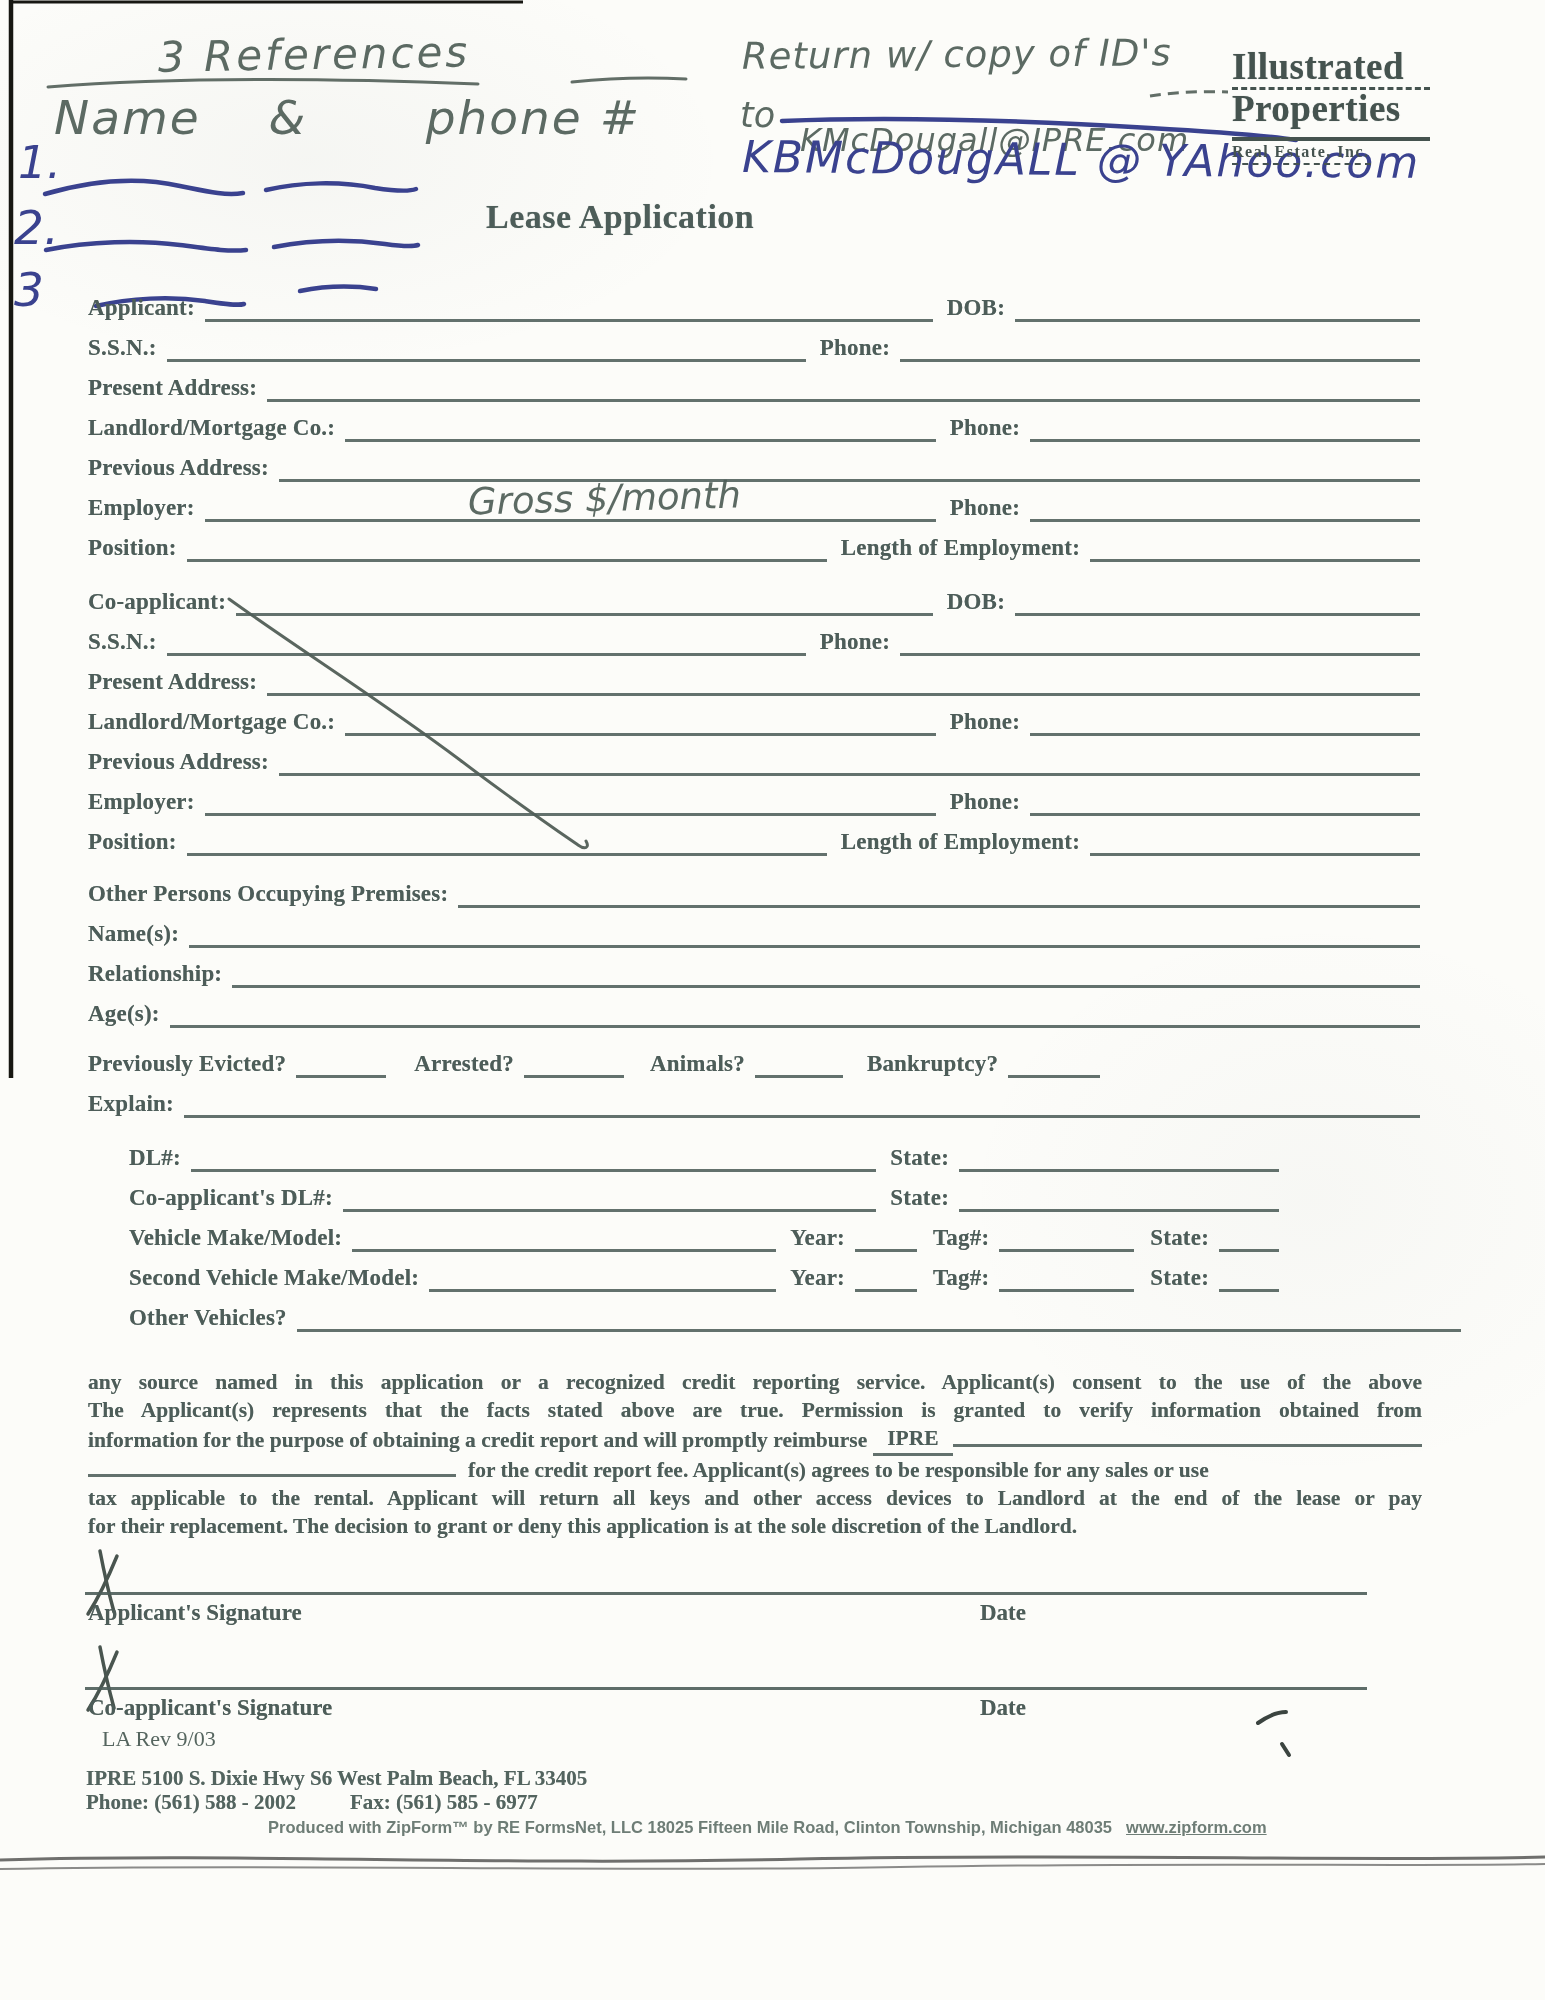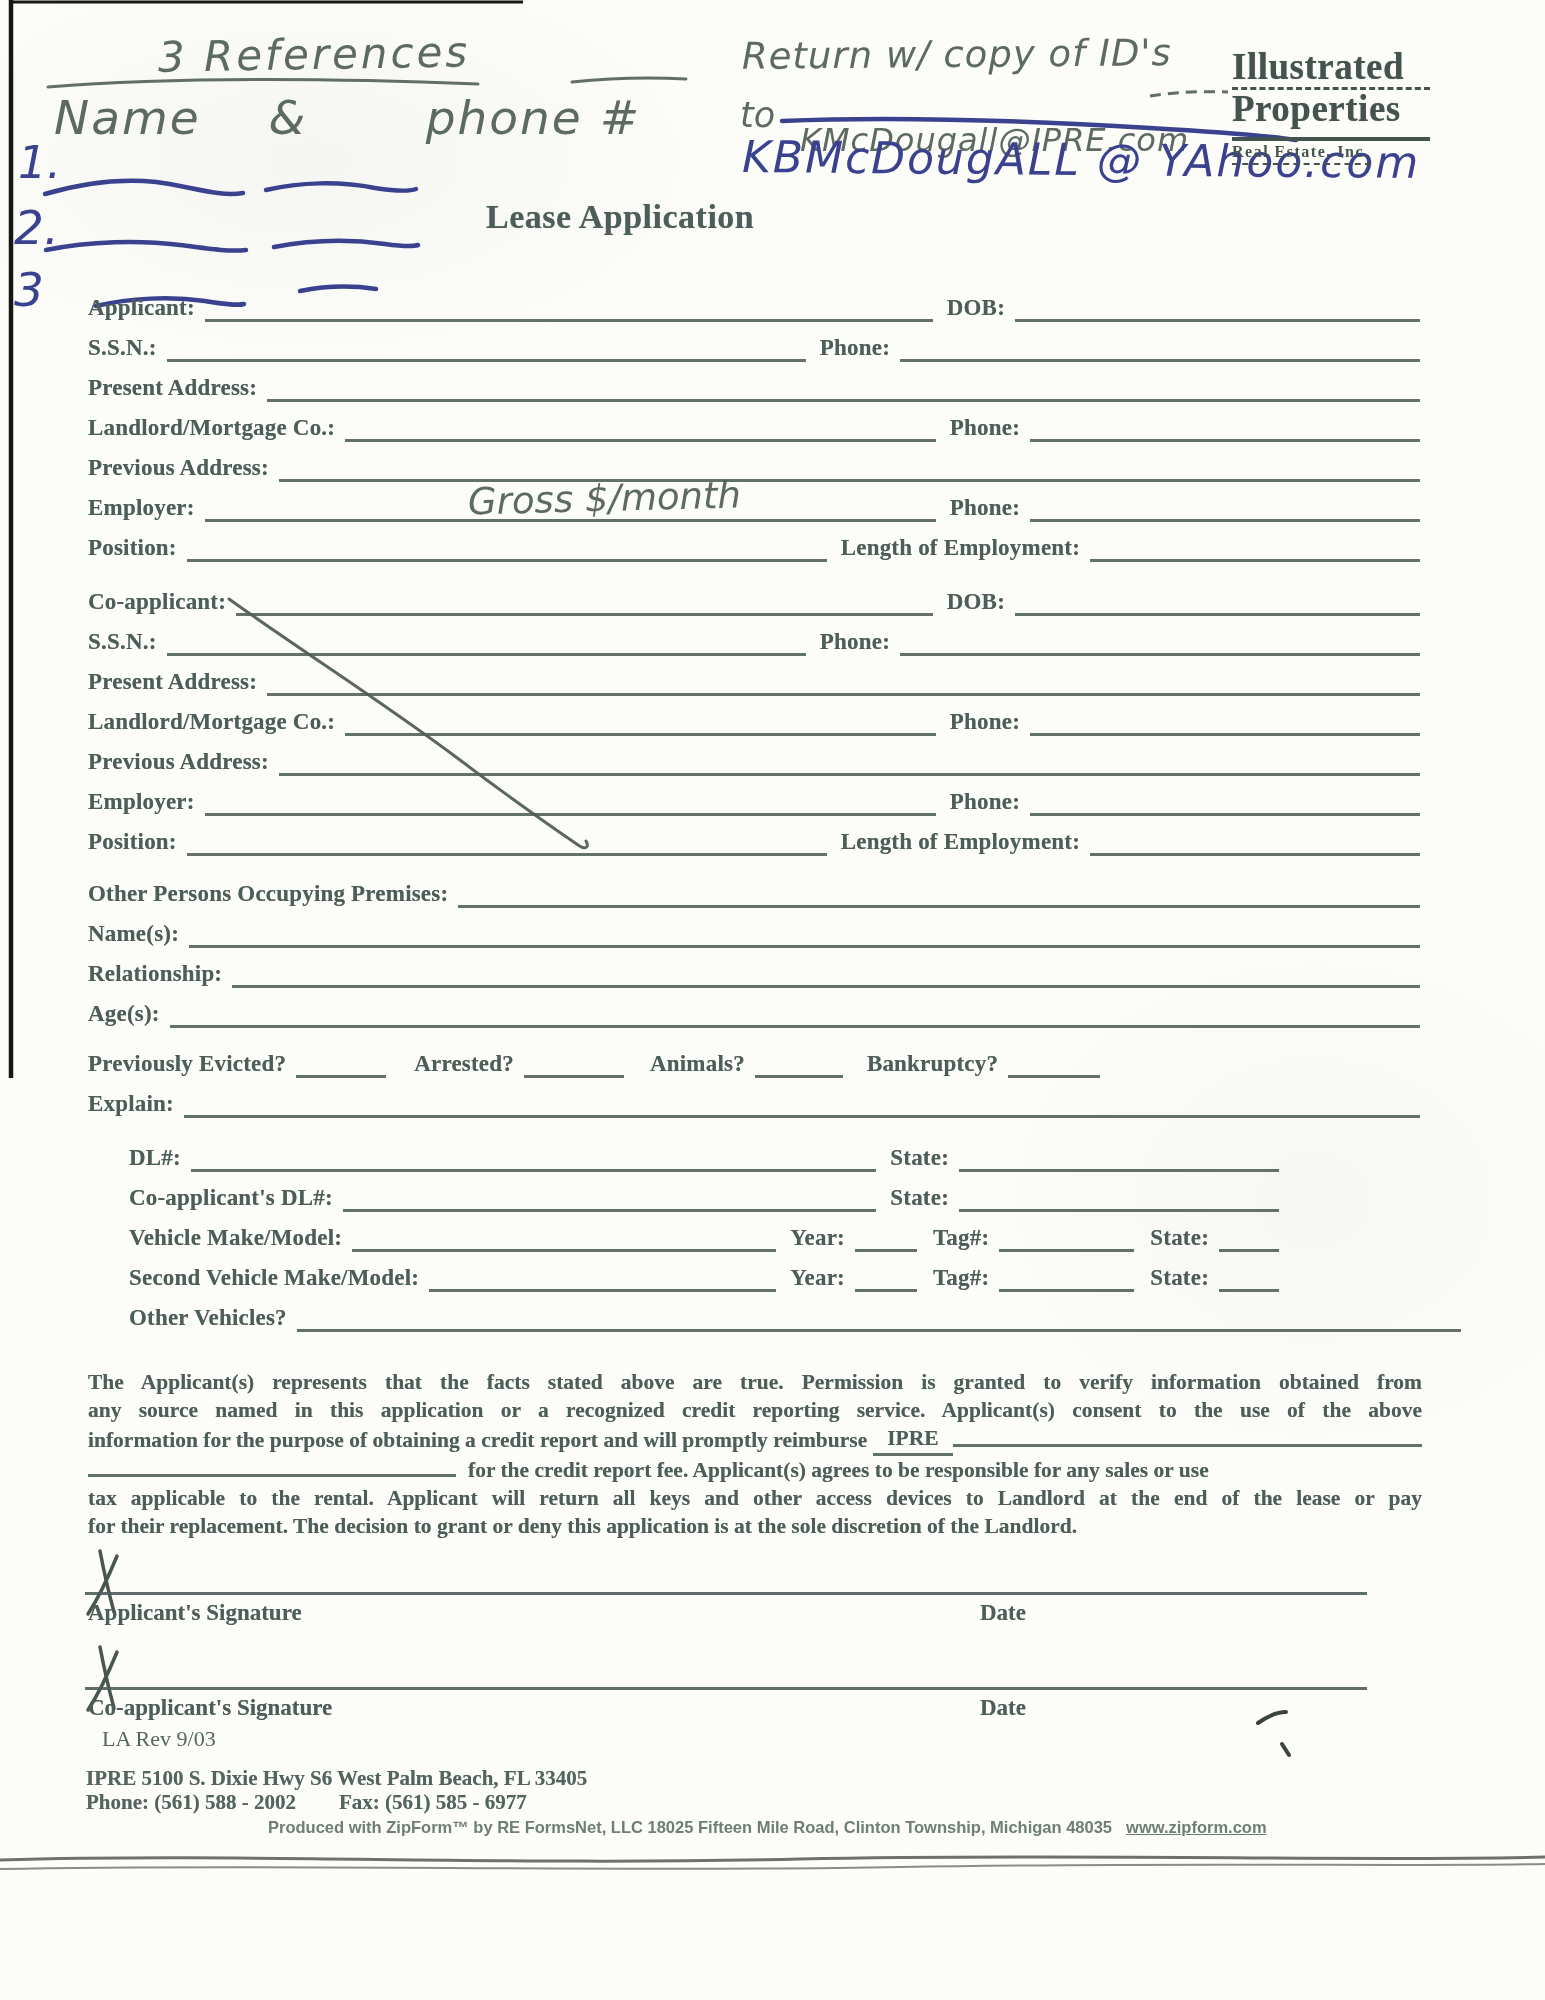--- a/index.html
+++ b/index.html
@@ -282,22 +282,22 @@
       <span class="line" style="flex:0 0 60px;"></span>
       <span class="gap" style="flex:0 0 182px;"></span>
     </div>
     <div class="row">
       <span class="lbl">Other Vehicles?</span>
       <span class="line grow"></span>
     </div>
   </div>
 
   <div class="para" style="left:88px; top:1368px; width:1334px;">
+    <div class="pl jl">any source named in this application or a recognized credit reporting service. Applicant(s) consent to the use of the above</div>
     <div class="pl jl">The Applicant(s) represents that the facts stated above are true. Permission is granted to verify information obtained from</div>
-    <div class="pl jl">any source named in this application or a recognized credit reporting service. Applicant(s) consent to the use of the above</div>
     <div class="pl pflex">
       <span>information for the purpose of obtaining a credit report and will promptly reimburse</span>
       <span class="ipre">IPRE</span>
       <span class="pfill"></span>
     </div>
     <div class="pl pflex">
       <span class="plead"></span>
       <span>for the credit report fee. Applicant(s) agrees to be responsible for any sales or use</span>
     </div>
     <div class="pl jl">tax applicable to the rental. Applicant will return all keys and other access devices to Landlord at the end of the lease or pay</div>
@@ -309,18 +309,18 @@
   <div class="siglabel" style="left:980px; top:1600px;">Date</div>
 
   <div class="sigline" style="left:85px; top:1655px; width:1282px; height:32px;"></div>
   <div class="siglabel" style="left:88px; top:1695px;">Co-applicant's Signature</div>
   <div class="siglabel" style="left:980px; top:1695px;">Date</div>
 
   <div class="rev">LA  Rev 9/03</div>
 
   <div class="footer-serif" style="left:86px; top:1766px;">IPRE 5100 S. Dixie Hwy S6 West Palm Beach, FL  33405</div>
   <div class="footer-serif" style="left:86px; top:1790px;">Phone: (561) 588 - 2002</div>
-  <div class="footer-serif" style="left:339px; top:1790px;">Fax:  (561) 585 - 6977</div>
+  <div class="footer-serif" style="left:350px; top:1790px;">Fax:  (561) 585 - 6977</div>
   <div class="produced">
     <span>Produced with ZipForm™ by RE FormsNet, LLC 18025 Fifteen Mile Road, Clinton Township, Michigan 48035</span><span class="link">www.zipform.com</span>
   </div>
 
 </div>
 
 </body></html>

